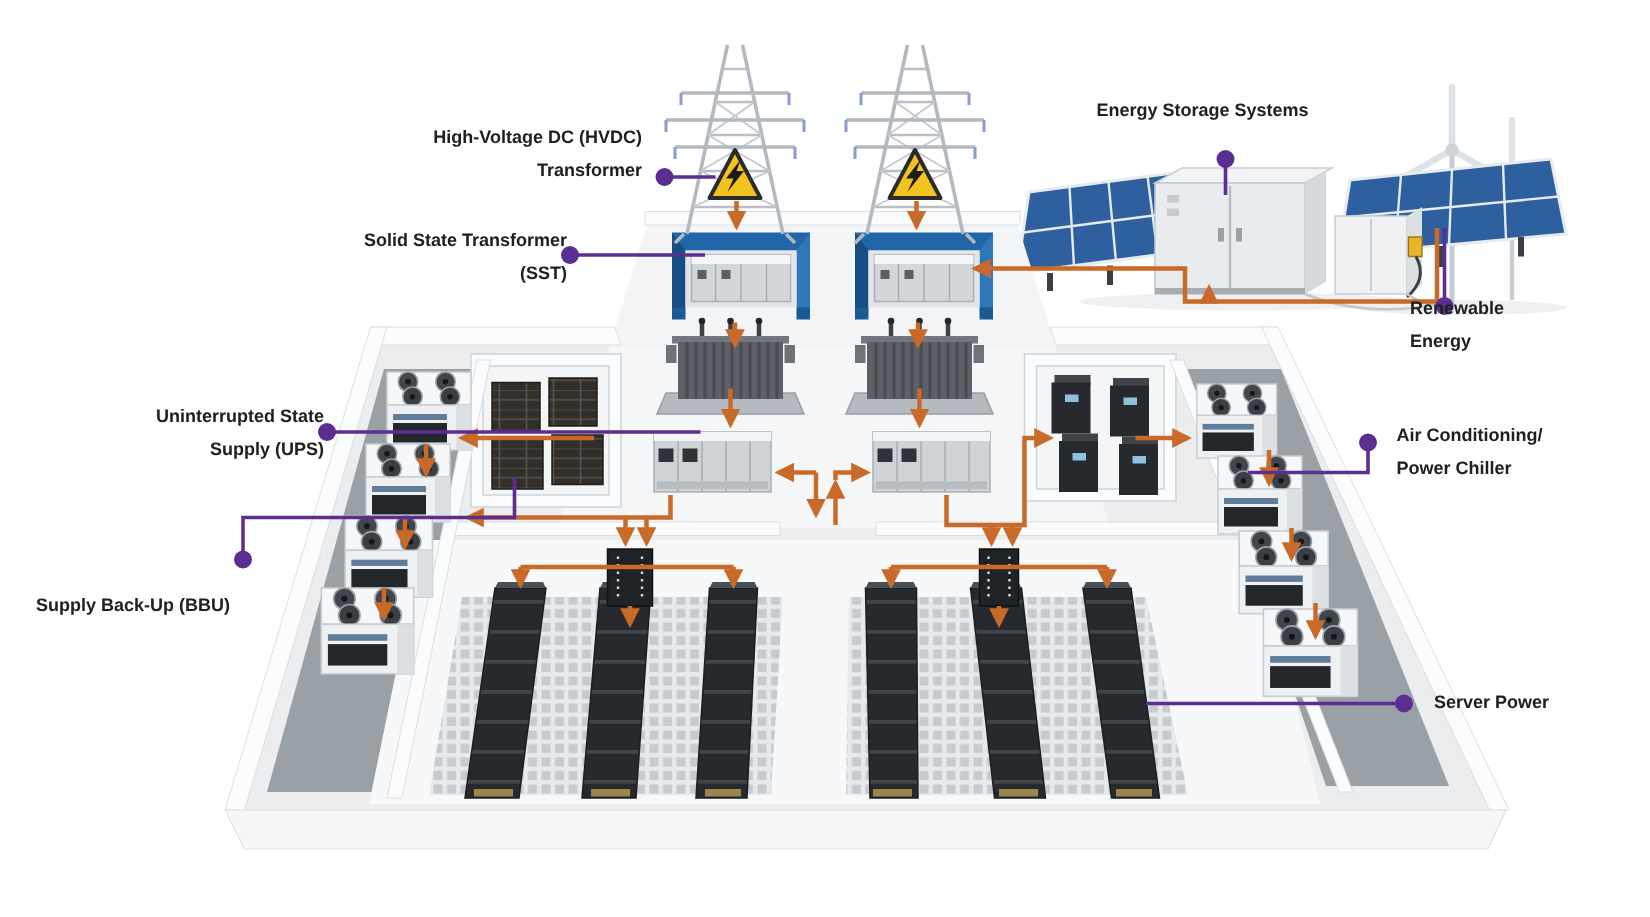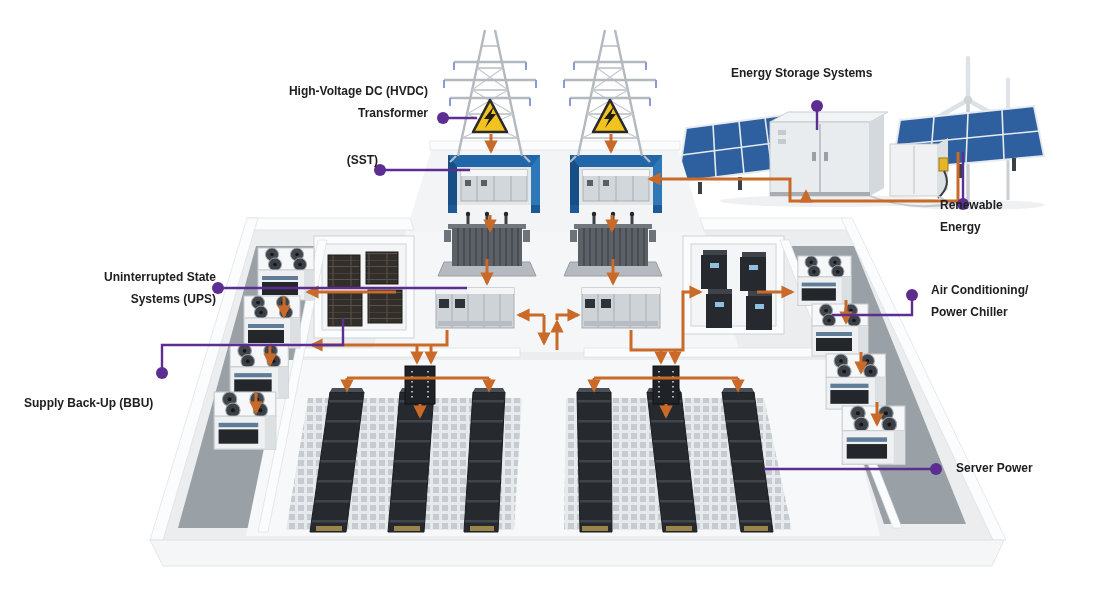--- a/index.html
+++ b/index.html
@@ -363,25 +363,26 @@
           <circle class="leader-dot" cx="936" cy="469" r="6"></circle>
     </g>
   </g>
 </svg>
 
 <div class="lbl right" style="left:160px;top:80px;width:268px;">
   <span>High-Voltage DC (HVDC)</span>
   <span>Transformer</span>
 </div>
 <div class="lbl right" style="left:140px;top:149px;width:238px;">
+  <span>Solid State Transformer</span>
   <span>(SST)</span>
 </div>
 <div class="lbl right" style="left:10px;top:266px;width:206px;">
   <span>Uninterrupted State</span>
-  <span>Systems (UPS)</span>
+  <span>Supply (UPS)</span>
 </div>
 <div class="lbl" style="left:24px;top:392px;">
   <span>Supply Back-Up (BBU)</span>
 </div>
 <div class="lbl" style="left:731px;top:62px;">
   <span>Energy Storage Systems</span>
 </div>
 <div class="lbl" style="left:940px;top:194px;">
   <span>Renewable</span>
   <span>Energy</span>

